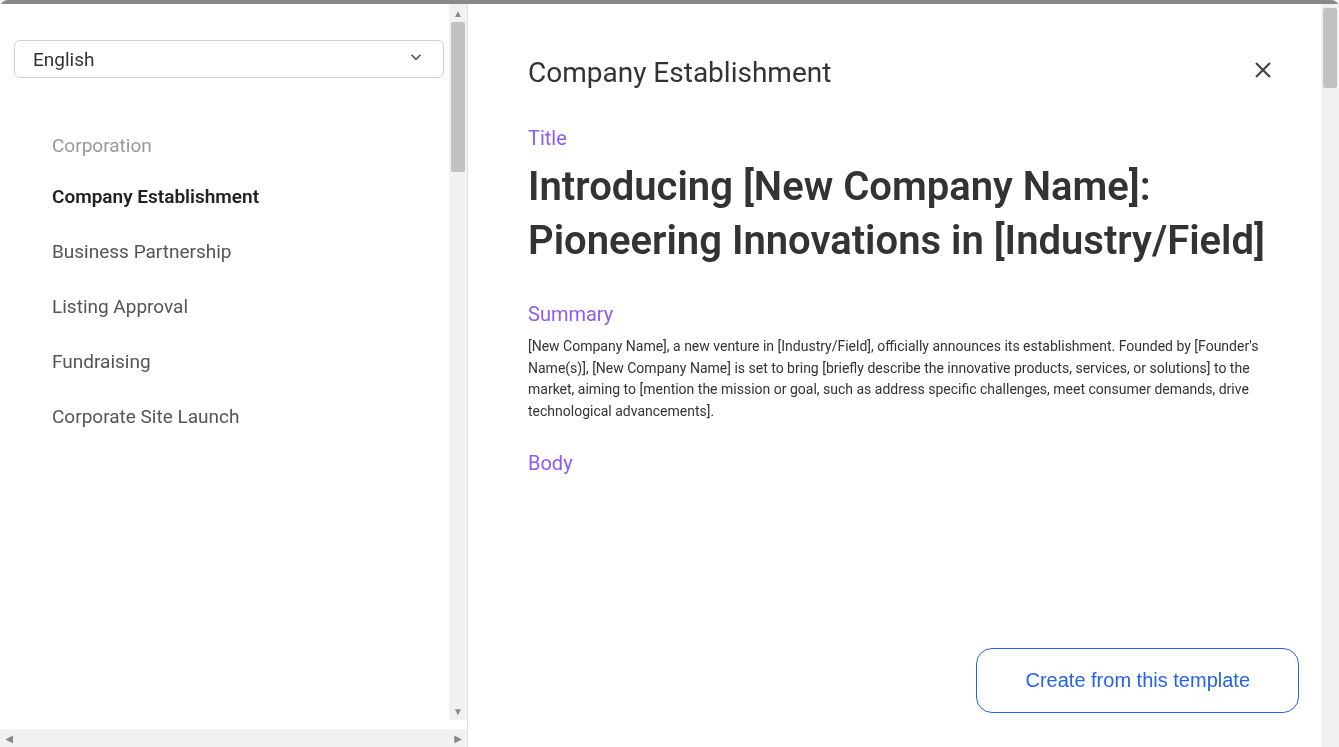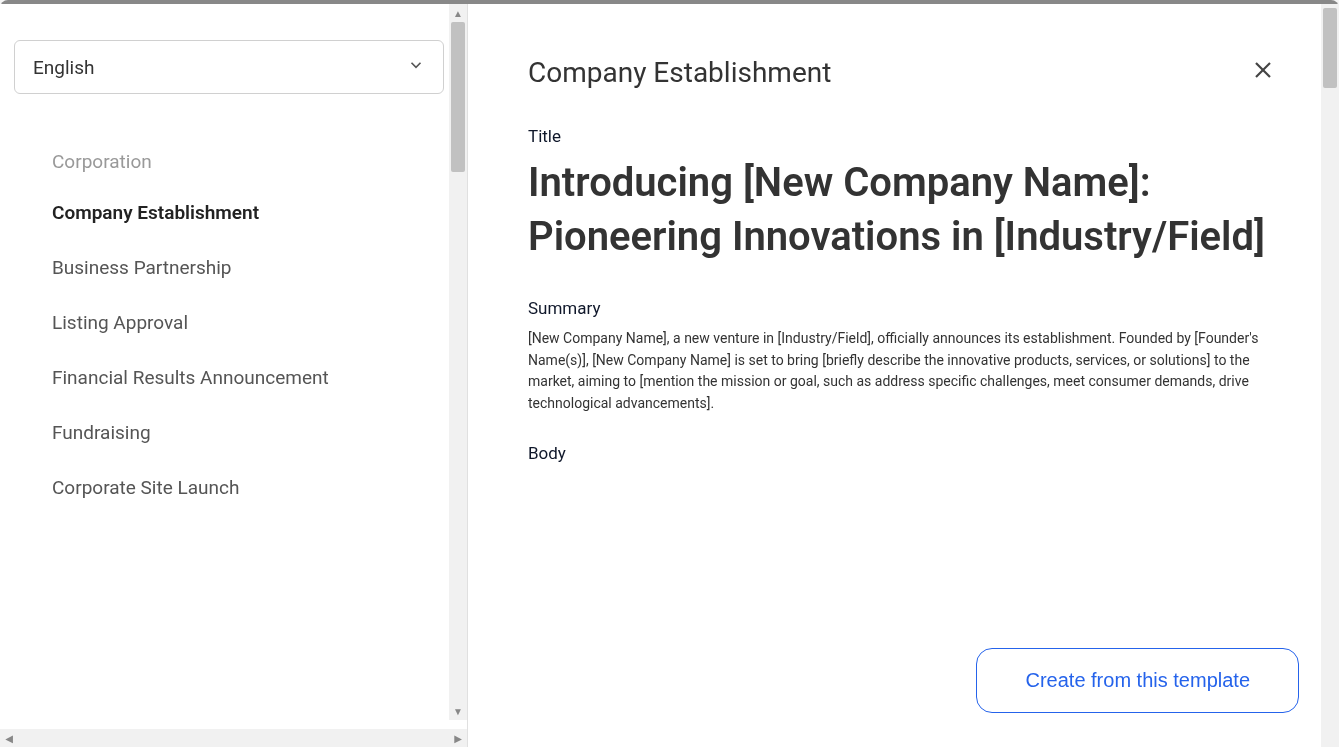--- a/index.html
+++ b/index.html
@@ -30,21 +30,21 @@
       border-right: 1px solid #e0e0e0;
       background: #fff;
     }
     .sidebar-inner {
       padding: 36px 14px 0 14px;
       height: 100%;
       overflow: hidden;
     }
     .language-select {
       width: 430px;
-      height: 54px;
+      height: 38px;
       border: 1px solid #d0d0d0;
       border-radius: 6px;
       background: #fff;
       display: flex;
       align-items: center;
       justify-content: space-between;
       padding: 0 18px;
       cursor: pointer;
       margin-bottom: 56px;
       gap: 21px;
@@ -165,22 +165,22 @@
       font-size: 28px;
       color: #333;
       font-weight: 400;
     }
     .close-button {
       cursor: pointer;
       color: #444;
       padding: 4px;
     }
     .section-label {
-      font-size: 17px;
-      color: #0f172a;
+      font-size: 20px;
+      color: #8b5cf6;
       margin-bottom: 10px;
     }
     .title-text {
       font-size: 40px;
       font-weight: 600;
       color: #333;
       line-height: 1.35;
       margin-bottom: 34px;
     }
     .summary-text {
@@ -233,21 +233,20 @@
           <svg width="18" height="18" viewBox="0 0 24 24" fill="none" stroke="currentColor" stroke-width="2.2">
               <polyline points="6 9 12 15 18 9"></polyline>
             </svg>
         </span>
       </div>
       <div class="category-header">Corporation</div>
       <ul class="nav-list">
         <li class="nav-item active">Company Establishment</li>
         <li class="nav-item">Business Partnership</li>
         <li class="nav-item">Listing Approval</li>
-        <li class="nav-item">Financial Results Announcement</li>
         <li class="nav-item">Fundraising</li>
         <li class="nav-item">Corporate Site Launch</li>
       </ul>
     </div>
     <div class="sidebar-scrollbar-track">
       <div class="sidebar-scrollbar-up">▲</div>
       <div class="sidebar-scrollbar-thumb"></div>
       <div class="sidebar-scrollbar-down">▼</div>
     </div>
     <div class="sidebar-horizontal-track">

